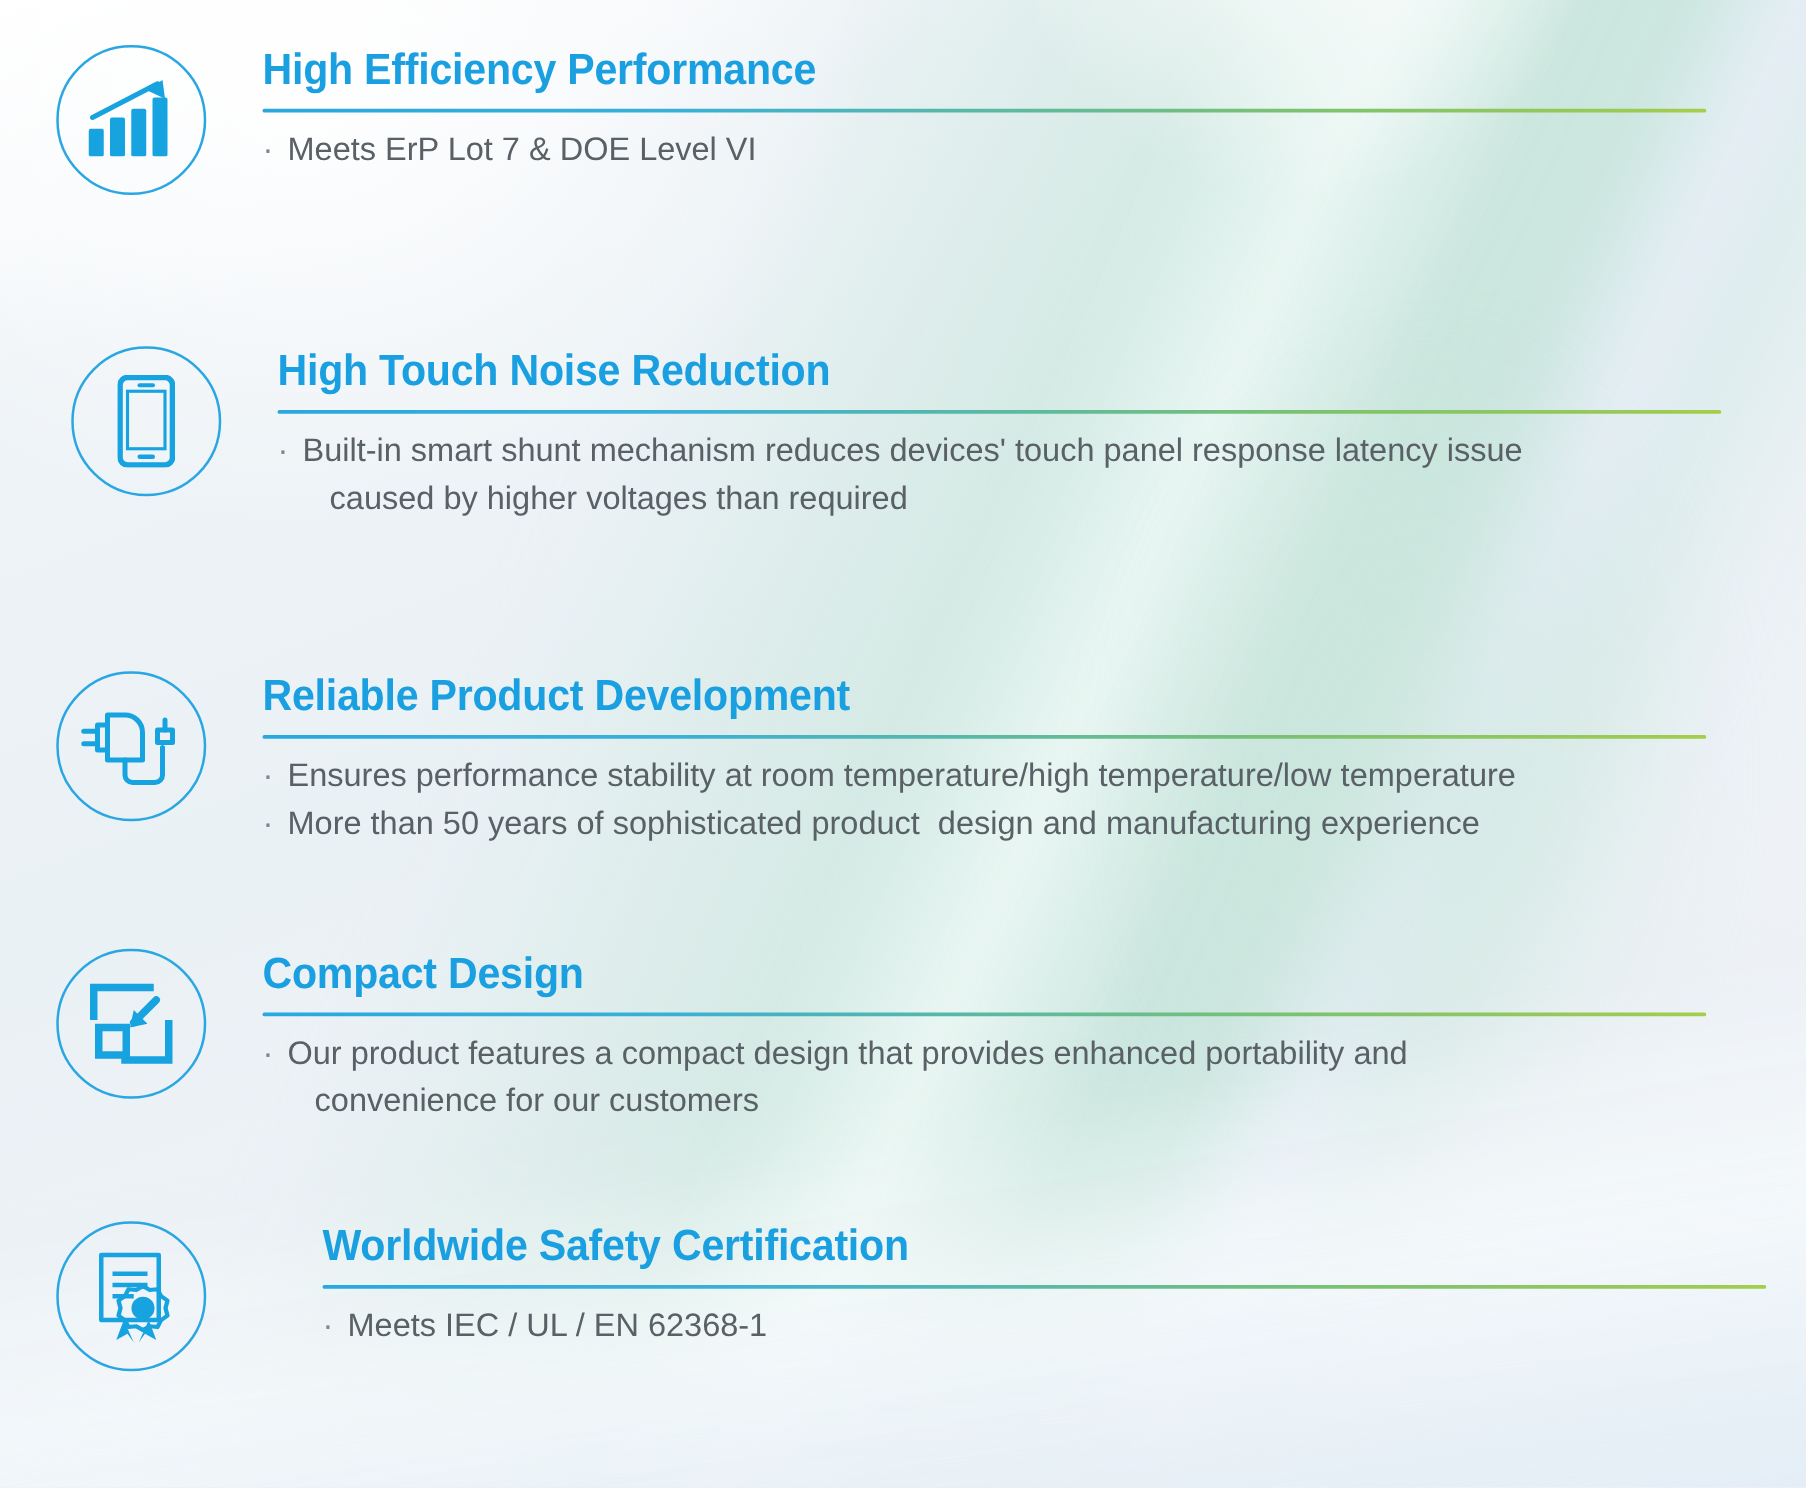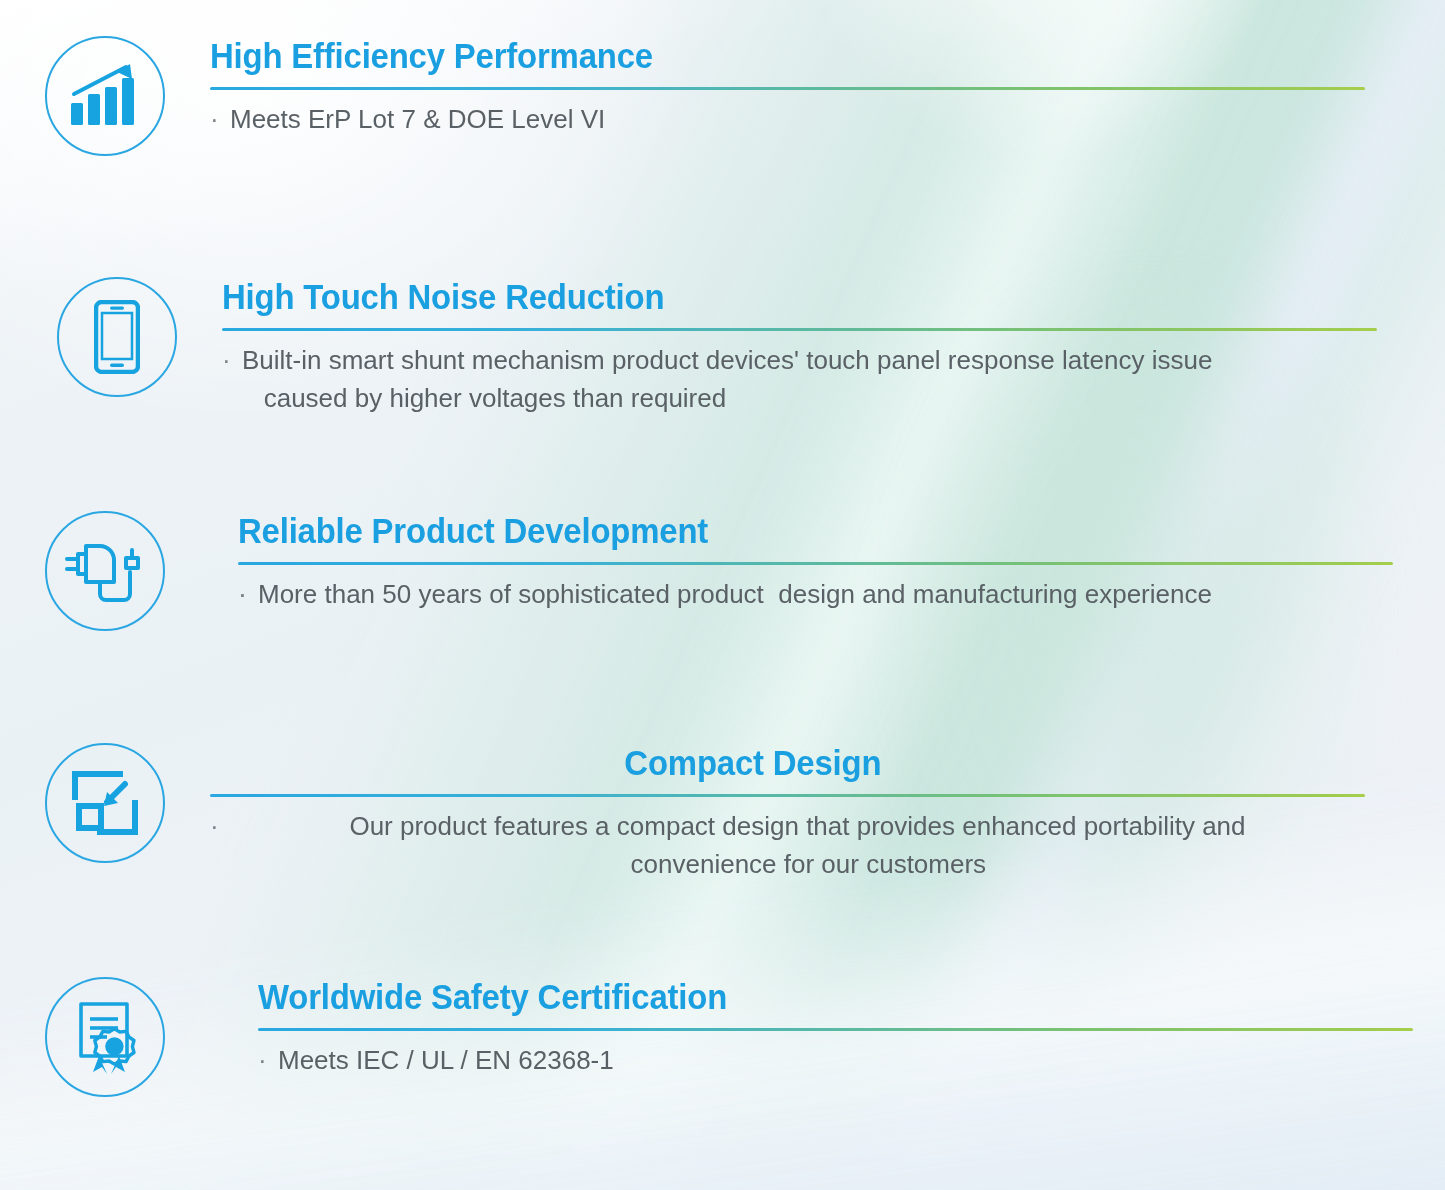--- a/index.html
+++ b/index.html
@@ -155,22 +155,22 @@
   .feature-lines li .bullet-dot {
     position: absolute;
     left: 0;
     top: 0;
     color: #7d858b;
   }
 
   
   #row-0 { top: 36px; }
   #row-1 { top: 277px; margin-left: 12px; }
-  #row-2 { top: 511px; gap: 28px; }
-  #row-3 { top: 743px; text-align: center; }
+  #row-2 { top: 537px; }
+  #row-3 { top: 759px; }
   #row-4 { top: 977px; gap: 48px; }
 </style>
 </head>
 <body>
 
 <div id="page">
 
   <div class="bg-layer">
     <div class="bg-diag-a"></div>
     <div class="bg-diag-b"></div>
@@ -216,21 +216,21 @@
             <rect x="8" y="13" width="30" height="46" fill="none" stroke="#17a3e0" stroke-width="2.5"></rect>
             <rect x="16" y="6.5" width="14" height="3.2" rx="1.6" fill="#17a3e0"></rect>
             <rect x="16" y="63.5" width="14" height="3.6" rx="1.8" fill="#17a3e0"></rect>
           </svg>
         </div>
       </div>
       <div class="text-cell">
         <div class="feature-title">High Touch Noise Reduction</div>
         <div class="feature-divider"></div>
         <ul class="feature-lines">
-          <li><span class="bullet-dot">·</span><span>Built-in smart shunt mechanism product devices' touch panel response latency issue
+          <li><span class="bullet-dot">·</span><span>Built-in smart shunt mechanism reduces devices' touch panel response latency issue
    caused by higher voltages than required</span></li>
         </ul>
       </div>
     </div>
 
     <div class="feature-row" id="row-2">
       <div class="icon-cell">
         <div class="icon-circle">
           <svg width="82" height="70" viewBox="0 0 82 70">
             <g fill="none" stroke="#17a3e0" stroke-width="4" stroke-linecap="round" stroke-linejoin="round">
@@ -246,21 +246,21 @@
               <path d="M62 22 h12 v10 h-12 z"></path>
               <line x1="68" y1="14" x2="68" y2="22"></line>
             </g>
           </svg>
         </div>
       </div>
       <div class="text-cell">
         <div class="feature-title">Reliable Product Development</div>
         <div class="feature-divider"></div>
         <ul class="feature-lines">
-          <li><span class="bullet-dot">·</span></li>
+          <li><span class="bullet-dot">·</span><span>Ensures performance stability at room temperature/high temperature/low temperature</span></li>
           <li><span class="bullet-dot">·</span><span>More than 50 years of sophisticated product  design and manufacturing experience</span></li>
         </ul>
       </div>
     </div>
 
     <div class="feature-row" id="row-3">
       <div class="icon-cell">
         <div class="icon-circle">
           <svg width="68" height="66" viewBox="0 0 68 66">
             <g fill="none" stroke="#17a3e0" stroke-width="6">

